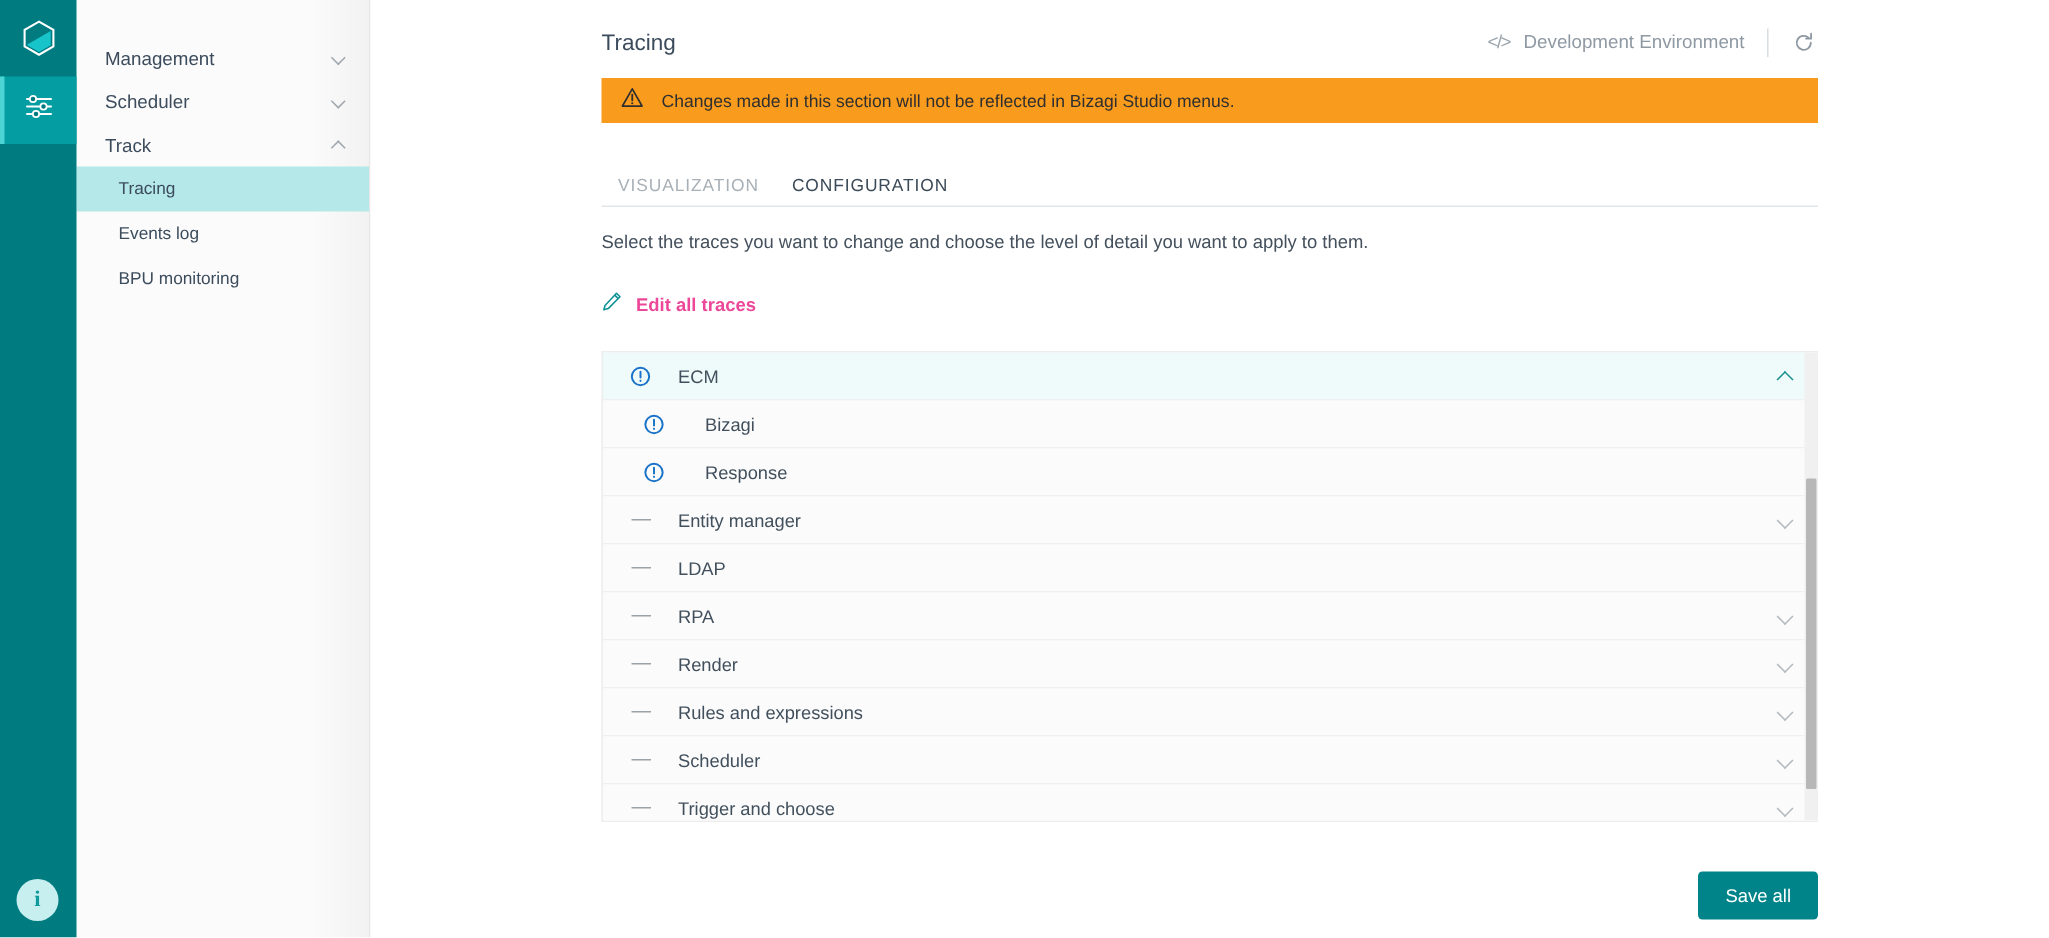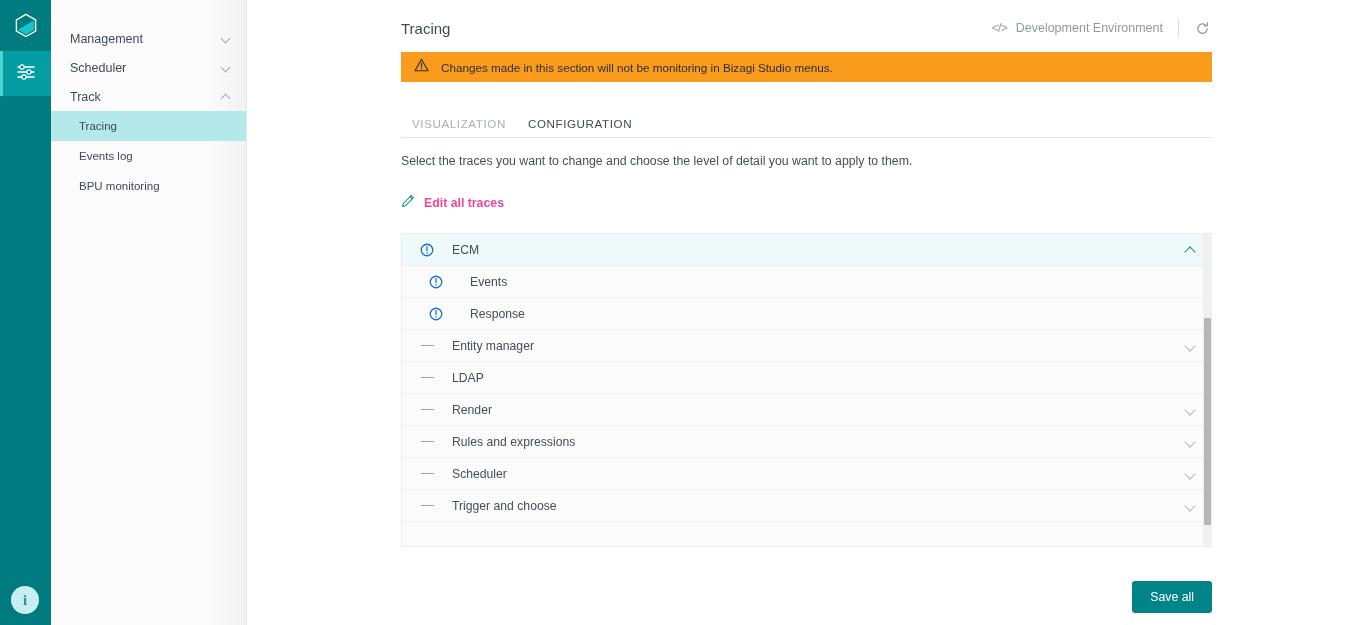--- a/index.html
+++ b/index.html
@@ -257,21 +257,21 @@
     </div>
 
     <div class="banner">
       <span>
         <svg width="15" height="14" viewBox="0 0 16 15" aria-hidden="true">
           <path d="M8 1.3 L15 13.6 L1 13.6 Z" fill="none" stroke="#2f2f2f" stroke-width="1.2" stroke-linejoin="round"></path>
           <line x1="8" y1="5.4" x2="8" y2="9.6" stroke="#2f2f2f" stroke-width="1.3" stroke-linecap="round"></line>
           <circle cx="8" cy="11.6" r="0.75" fill="#2f2f2f"></circle>
         </svg>
       </span>
-      <span class="banner-text">Changes made in this section will not be monitoring in Bizagi Studio menus.</span>
+      <span class="banner-text">Changes made in this section will not be reflected in Bizagi Studio menus.</span>
     </div>
 
     <div class="tabs">
       <div class="tab">VISUALIZATION</div>
       <div class="tab active">CONFIGURATION</div>
     </div>
 
     <div class="desc">Select the traces you want to change and choose the level of detail you want to apply to them.</div>
 
     <div class="edit-link">
@@ -298,21 +298,21 @@
             <span class="rchev up"></span>
           </div>
           <div class="row child">
             <span class="marker">
               <svg class="info-ico" viewBox="0 0 16 16" aria-hidden="true">
                 <circle cx="8" cy="8" r="6.6" fill="none" stroke="#1a73c8" stroke-width="1.5"></circle>
                 <line x1="8" y1="4.3" x2="8" y2="8.8" stroke="#1a73c8" stroke-width="1.5" stroke-linecap="round"></line>
                 <circle cx="8" cy="11.3" r="0.85" fill="#1a73c8"></circle>
               </svg>
             </span>
-            <span class="name">Events</span>
+            <span class="name">Bizagi</span>
           </div>
           <div class="row child">
             <span class="marker">
               <svg class="info-ico" viewBox="0 0 16 16" aria-hidden="true">
                 <circle cx="8" cy="8" r="6.6" fill="none" stroke="#1a73c8" stroke-width="1.5"></circle>
                 <line x1="8" y1="4.3" x2="8" y2="8.8" stroke="#1a73c8" stroke-width="1.5" stroke-linecap="round"></line>
                 <circle cx="8" cy="11.3" r="0.85" fill="#1a73c8"></circle>
               </svg>
             </span>
             <span class="name">Response</span>
@@ -327,20 +327,27 @@
           <div class="row">
             <span class="marker">
               <span class="dash"></span>
             </span>
             <span class="name">LDAP</span>
           </div>
           <div class="row">
             <span class="marker">
               <span class="dash"></span>
             </span>
+            <span class="name">RPA</span>
+            <span class="rchev"></span>
+          </div>
+          <div class="row">
+            <span class="marker">
+              <span class="dash"></span>
+            </span>
             <span class="name">Render</span>
             <span class="rchev"></span>
           </div>
           <div class="row">
             <span class="marker">
               <span class="dash"></span>
             </span>
             <span class="name">Rules and expressions</span>
             <span class="rchev"></span>
           </div>

